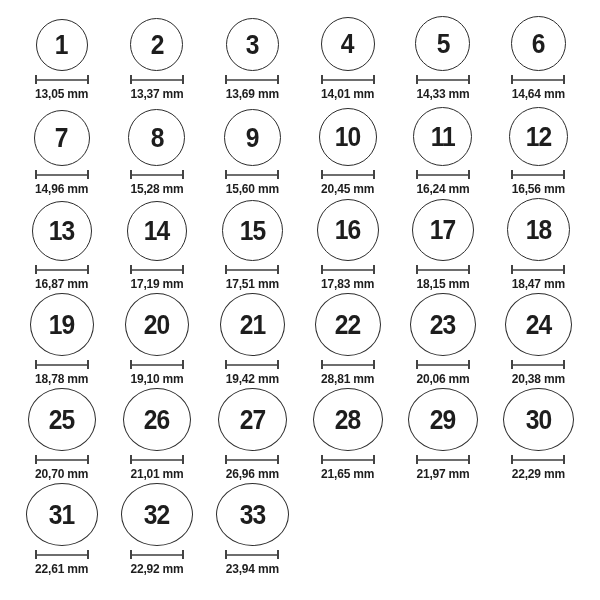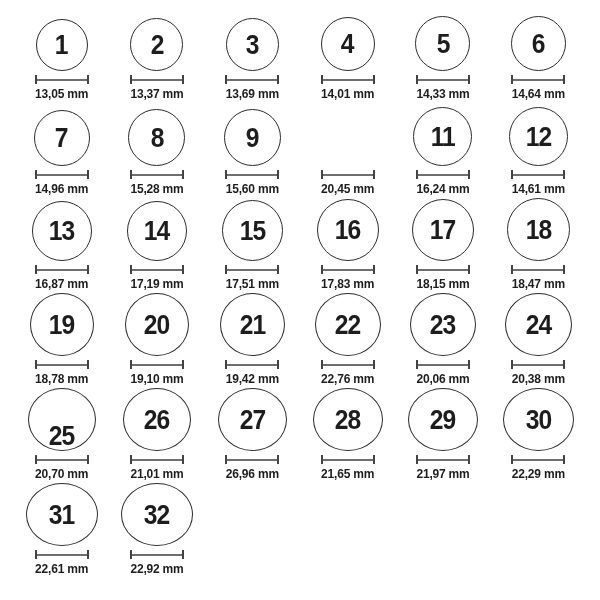--- a/index.html
+++ b/index.html
@@ -177,20 +177,23 @@
     </div>
     <div class="measure">
       <i class="tick"></i>
       <i class="bar"></i>
       <i class="tick"></i>
     </div>
     <div class="diam">15,60 mm</div>
   </div>
 
   <div class="cell">
+    <div class="ring" style="width: 58px; height: 58px;">
+      <span class="num">10</span>
+    </div>
     <div class="measure">
       <i class="tick"></i>
       <i class="bar"></i>
       <i class="tick"></i>
     </div>
     <div class="diam">20,45 mm</div>
   </div>
 
   <div class="cell">
     <div class="ring" style="width: 59px; height: 59px;">
@@ -206,21 +209,21 @@
 
   <div class="cell">
     <div class="ring" style="width: 59px; height: 59px;">
       <span class="num">12</span>
     </div>
     <div class="measure">
       <i class="tick"></i>
       <i class="bar"></i>
       <i class="tick"></i>
     </div>
-    <div class="diam">14,61 mm</div>
+    <div class="diam">16,56 mm</div>
   </div>
 
   <div class="cell">
     <div class="ring" style="width: 60px; height: 60px;">
       <span class="num">13</span>
     </div>
     <div class="measure">
       <i class="tick"></i>
       <i class="bar"></i>
       <i class="tick"></i>
@@ -326,21 +329,21 @@
 
   <div class="cell">
     <div class="ring" style="width: 66px; height: 66px;">
       <span class="num">22</span>
     </div>
     <div class="measure">
       <i class="tick"></i>
       <i class="bar"></i>
       <i class="tick"></i>
     </div>
-    <div class="diam">22,76 mm</div>
+    <div class="diam">28,81 mm</div>
   </div>
 
   <div class="cell">
     <div class="ring" style="width: 66px; height: 66px;">
       <span class="num">23</span>
     </div>
     <div class="measure">
       <i class="tick"></i>
       <i class="bar"></i>
       <i class="tick"></i>
@@ -354,21 +357,21 @@
     </div>
     <div class="measure">
       <i class="tick"></i>
       <i class="bar"></i>
       <i class="tick"></i>
     </div>
     <div class="diam">20,38 mm</div>
   </div>
 
   <div class="cell">
-    <div class="ring" style="width: 68px; height: 68px; align-items: flex-end;">
+    <div class="ring" style="width: 68px; height: 68px;">
       <span class="num">25</span>
     </div>
     <div class="measure">
       <i class="tick"></i>
       <i class="bar"></i>
       <i class="tick"></i>
     </div>
     <div class="diam">20,70 mm</div>
   </div>
 
@@ -449,13 +452,24 @@
       <span class="num">32</span>
     </div>
     <div class="measure">
       <i class="tick"></i>
       <i class="bar"></i>
       <i class="tick"></i>
     </div>
     <div class="diam">22,92 mm</div>
   </div>
 
+  <div class="cell">
+    <div class="ring" style="width: 73px; height: 73px;">
+      <span class="num">33</span>
+    </div>
+    <div class="measure">
+      <i class="tick"></i>
+      <i class="bar"></i>
+      <i class="tick"></i>
+    </div>
+    <div class="diam">23,94 mm</div>
+  </div>
 </div>
 
 </body></html>

